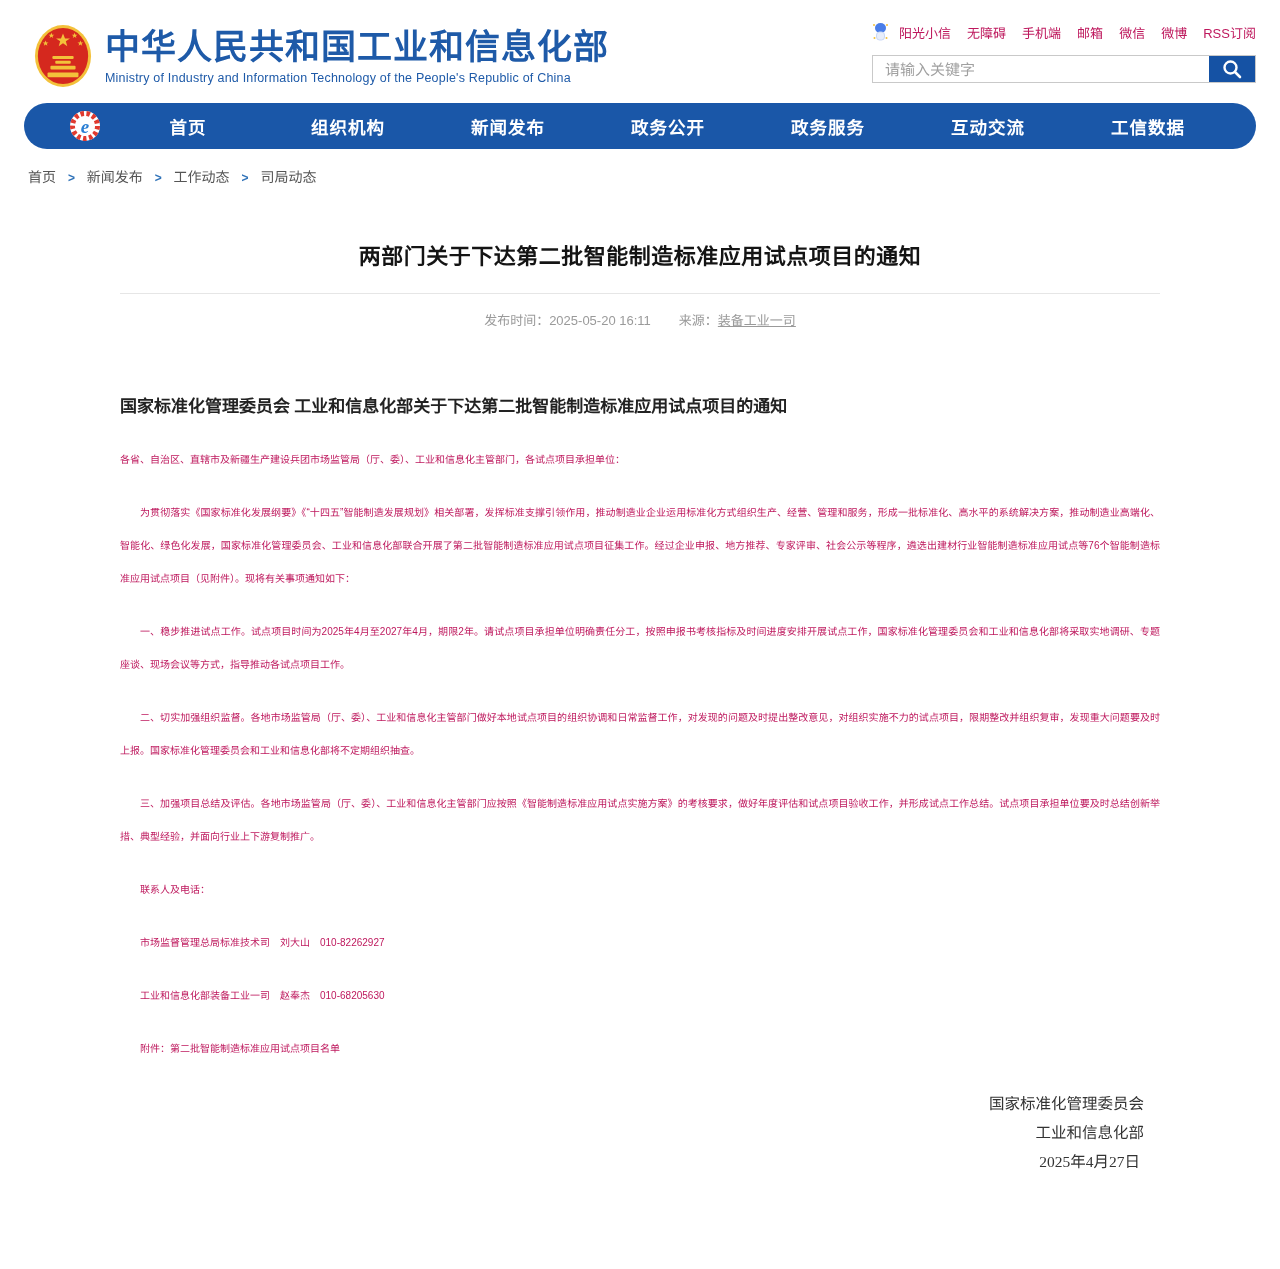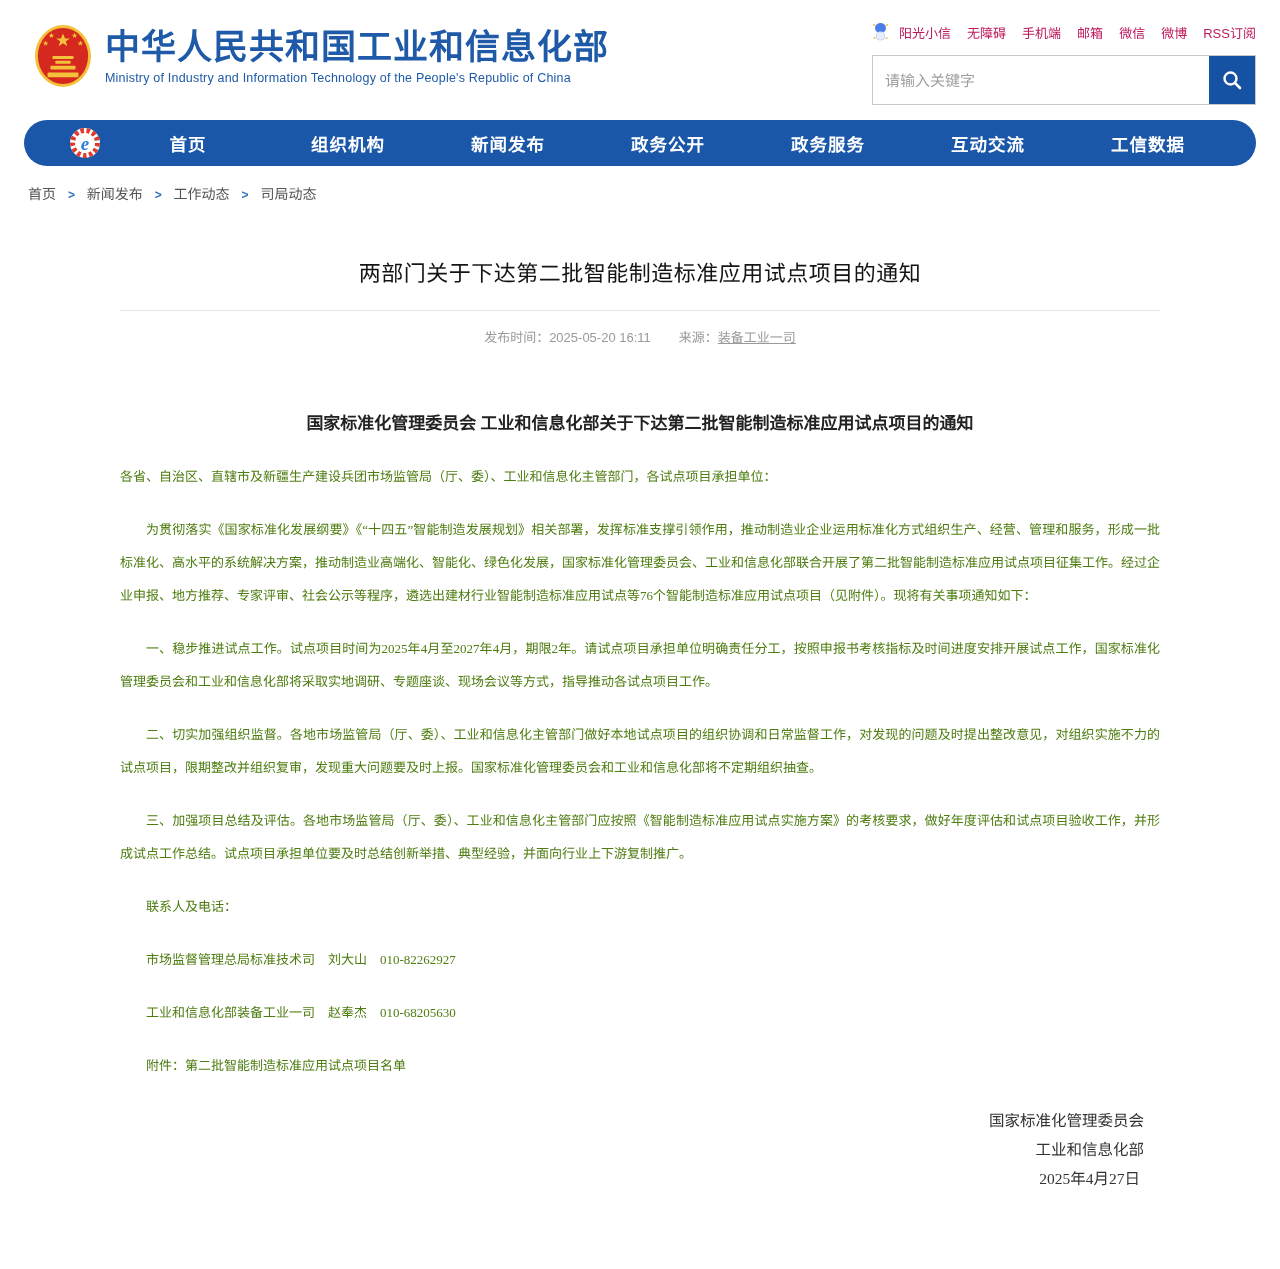--- a/index.html
+++ b/index.html
@@ -42,21 +42,21 @@
     align-items: center;
     font-size: 13px;
     color: #333;
     height: 24px;
   }
   .quick-links a { color: #be185d; text-decoration: none; white-space: nowrap; }
   .mascot { display: inline-flex; width: 17px; height: 20px; margin-right: -6px; }
   .search-box {
     margin-top: 11px;
     display: flex;
-    height: 50px;
+    height: 28px;
     border: 1px solid #c9c9c9;
     background: #fff;
   }
   .search-box input {
     flex: 1;
     border: none;
     outline: none;
     padding: 0 12px;
     font-size: 15px;
     color: #555;
@@ -98,54 +98,53 @@
   .breadcrumb { margin: 17px 0 0 4px; font-size: 14px; color: #555; }
   .breadcrumb a { color: #555; text-decoration: none; }
   .breadcrumb .sep { color: #2f72b8; margin: 0 8px; font-weight: bold; font-size: 12px; }
 
   
   .article { width: 1040px; margin: 0 auto; }
   .article-title {
     margin-top: 52px;
     text-align: center;
     font-size: 22px;
-    font-weight: normal;
+    font-weight: bold;
     color: #141414;
     letter-spacing: 0.5px;
   }
   .title-divider { margin-top: 23px; border-bottom: 1px solid #e6e6e6; }
   .article-meta {
     margin-top: 16px;
     text-align: center;
     font-size: 13px;
     color: #9a9a9a;
   }
   .meta-gap { display: inline-block; width: 28px; }
   .source-link { color: #9a9a9a; text-decoration: underline; }
 
   .doc-heading {
     margin-top: 63px;
-    text-align: center;
     font-size: 17px;
     font-weight: bold;
     color: #222;
     font-family: "Liberation Serif", serif;
   }
   .doc-number {
     margin-top: 26px;
     text-align: center;
     font-size: 16px;
     color: #333;
     font-family: "Liberation Serif", serif;
   }
   .para {
-    font-family: Liberation Serif, serif;
-    font-size: 13px;
+    font-family: Liberation Sans, sans-serif;
+    font-size: 10px;
     line-height: 33px;
-    color: #4d7c0f;
+    color: #be185d;
     text-align: justify;
     text-indent: 2em;
     margin-top: 20px;
   }
   .para.no-indent { text-indent: 0; margin-top: 26px; }
   .signature {
     margin-top: 24px;
     text-align: right;
     padding-right: 16px;
     font-family: "Liberation Serif", serif;

